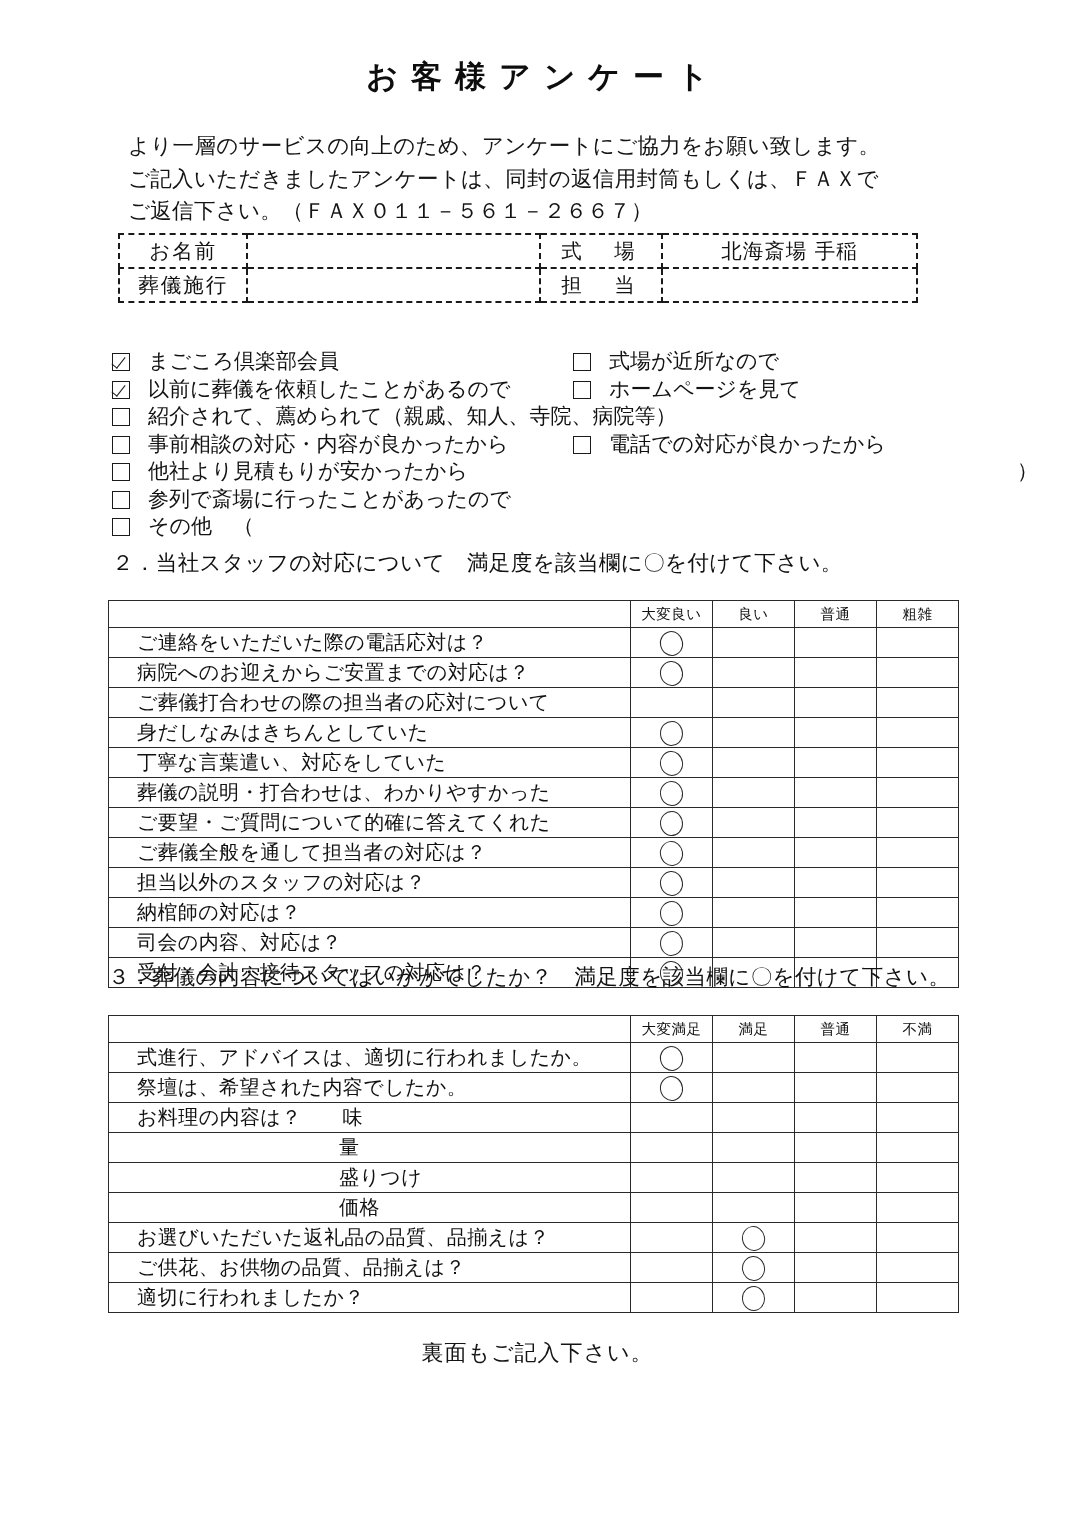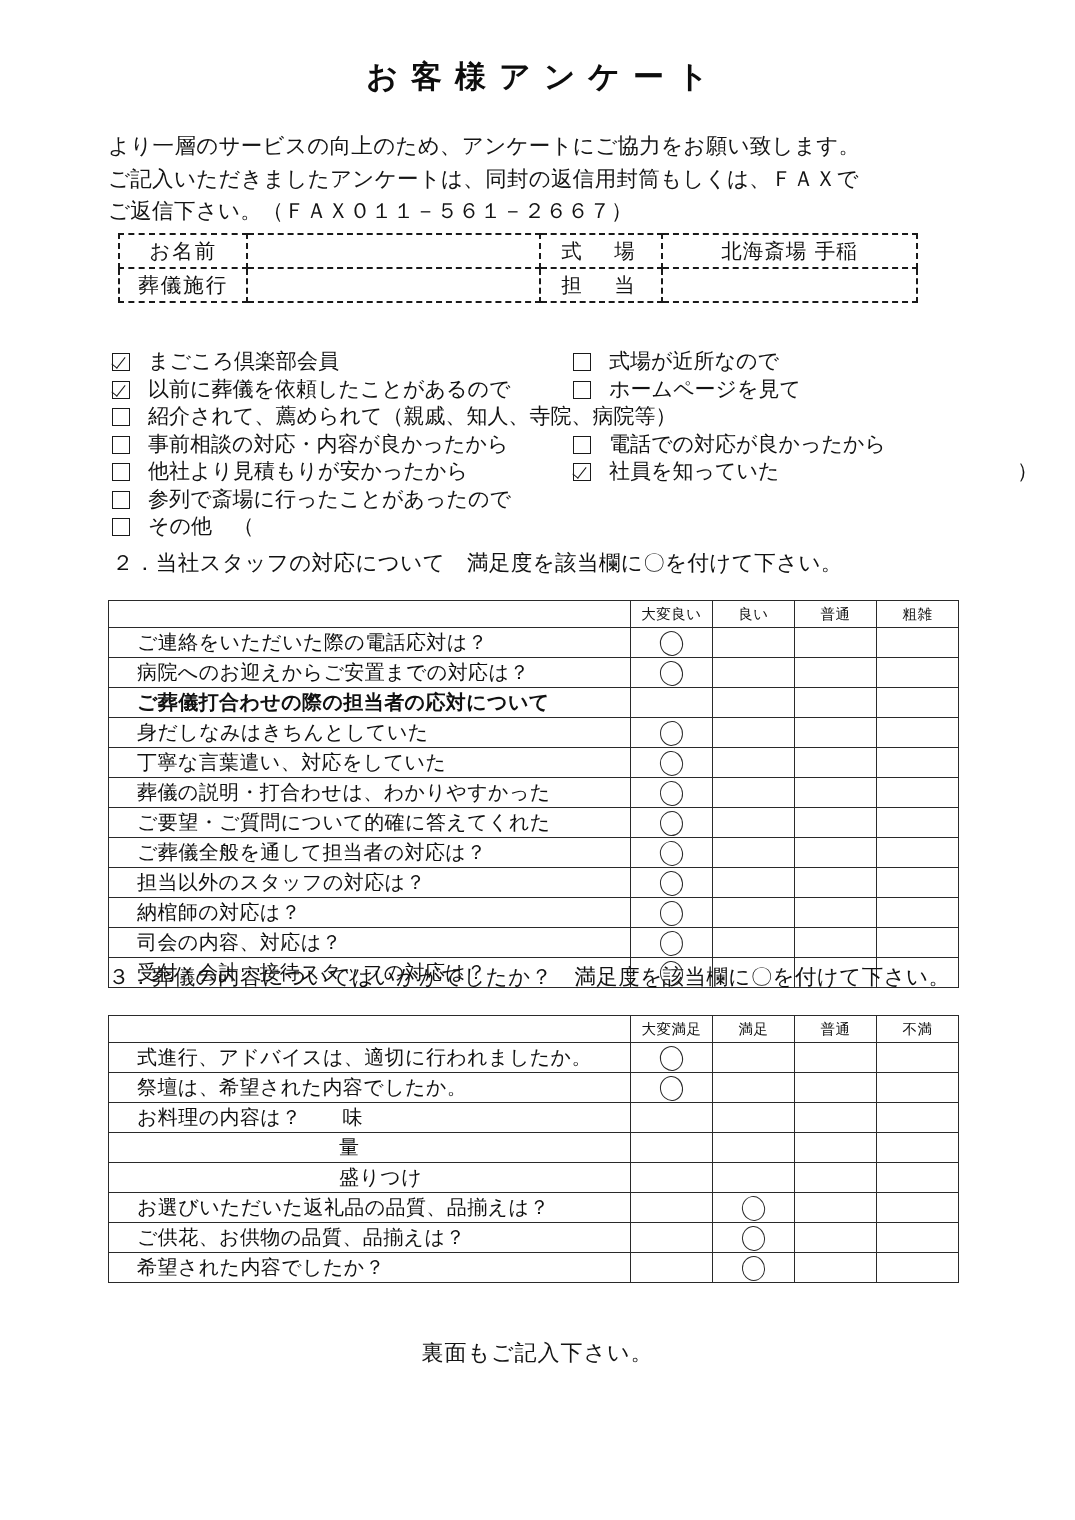--- a/index.html
+++ b/index.html
@@ -33,21 +33,21 @@
   }
 
   
   .intro {
     margin: 32px 0 0 108px;
     font-size: 21.5px;
     line-height: 1.52;
     letter-spacing: 0.3px;
     color: #141414;
   }
-  .intro div { white-space: pre; }
+  .intro div { white-space: pre; margin-left: 20px; }
 
   
   .idtable {
     position: absolute;
     left: 118px;
     top: 233px;
     width: 800px;
     border-collapse: collapse;
     font-size: 20.5px;
   }
@@ -245,24 +245,20 @@
         <div class="opt opt-right">
           <span class="cbox"></span>
           <span class="opt-text">電話での対応が良かったから</span>
         </div>
       </div>
       <div class="q1-row">
         <div class="opt opt-left">
           <span class="cbox"></span>
           <span class="opt-text">他社より見積もりが安かったから</span>
         </div>
-        <div class="opt opt-right">
-          <span class="cbox checked"></span>
-          <span class="opt-text">社員を知っていた</span>
-        </div>
       </div>
       <div class="q1-row">
         <div class="opt opt-left">
           <span class="cbox"></span>
           <span class="opt-text">参列で斎場に行ったことがあったので</span>
         </div>
         <div class="opt opt-right"></div>
       </div>
       <div class="q1-row">
         <div class="opt opt-left">
@@ -301,21 +297,21 @@
           <td class="acell"></td>
         </tr>
         <tr>
           <td class="qcell">病院へのお迎えからご安置までの対応は？</td>
           <td class="acell"><span class="mark" style="transform: rotate(-7deg);"></span></td>
           <td class="acell"></td>
           <td class="acell"></td>
           <td class="acell"></td>
         </tr>
         <tr class="no-b">
-          <td class="qcell" style="border-bottom: none; font-weight: bold;">ご葬儀打合わせの際の担当者の応対について</td>
+          <td class="qcell" style="border-bottom: none;">ご葬儀打合わせの際の担当者の応対について</td>
           <td class="acell"></td>
           <td class="acell"></td>
           <td class="acell"></td>
           <td class="acell"></td>
         </tr>
         <tr class="dash-b">
           <td class="qcell">身だしなみはきちんとしていた</td>
           <td class="acell"><span class="mark" style="transform: rotate(3deg);"></span></td>
           <td class="acell"></td>
           <td class="acell"></td>
@@ -428,35 +424,42 @@
           <td class="acell"></td>
         </tr>
         <tr class="dash-b">
           <td class="qcell indent">盛りつけ</td>
           <td class="acell"></td>
           <td class="acell"></td>
           <td class="acell"></td>
           <td class="acell"></td>
         </tr>
         <tr>
+          <td class="qcell indent">価格</td>
+          <td class="acell"></td>
+          <td class="acell"></td>
+          <td class="acell"></td>
+          <td class="acell"></td>
+        </tr>
+        <tr>
           <td class="qcell">お選びいただいた返礼品の品質、品揃えは？</td>
           <td class="acell"></td>
           <td class="acell"><span class="mark" style="transform: rotate(-11deg);"></span></td>
           <td class="acell"></td>
           <td class="acell"></td>
         </tr>
         <tr>
           <td class="qcell">ご供花、お供物の品質、品揃えは？</td>
           <td class="acell"></td>
           <td class="acell"><span class="mark" style="transform: rotate(-6deg);"></span></td>
           <td class="acell"></td>
           <td class="acell"></td>
         </tr>
         <tr>
-          <td class="qcell">希望された内容でしたか？</td>
+          <td class="qcell">適切に行われましたか？</td>
           <td class="acell"></td>
           <td class="acell"><span class="mark" style="transform: rotate(-1deg);"></span></td>
           <td class="acell"></td>
           <td class="acell"></td>
         </tr>
       </tbody>
   </table>
 
   <div class="footer">裏面もご記入下さい。</div>
 

